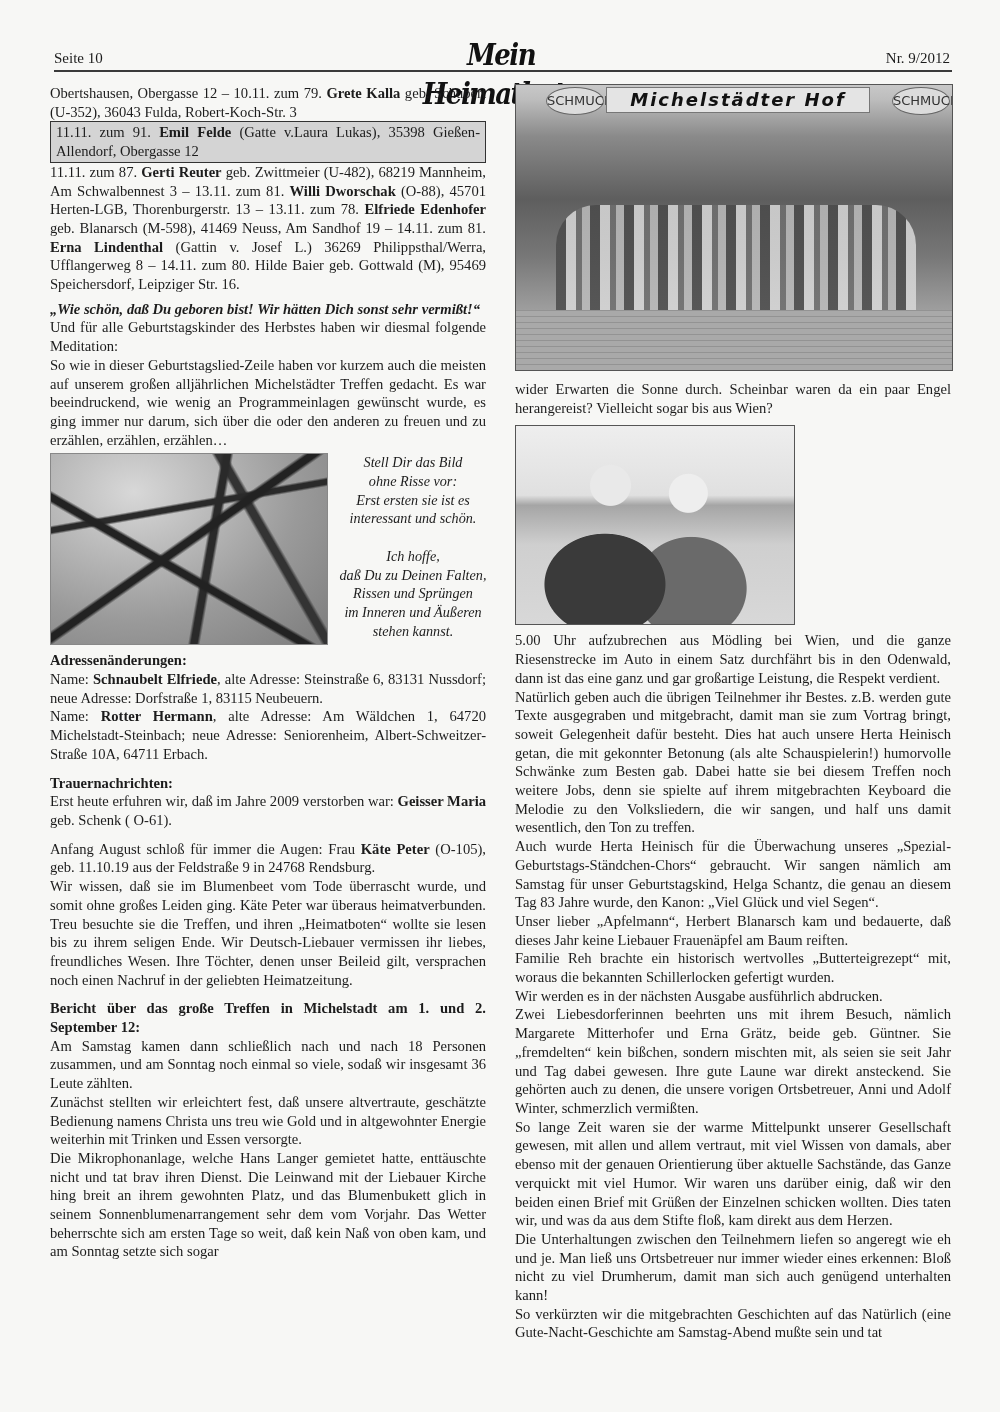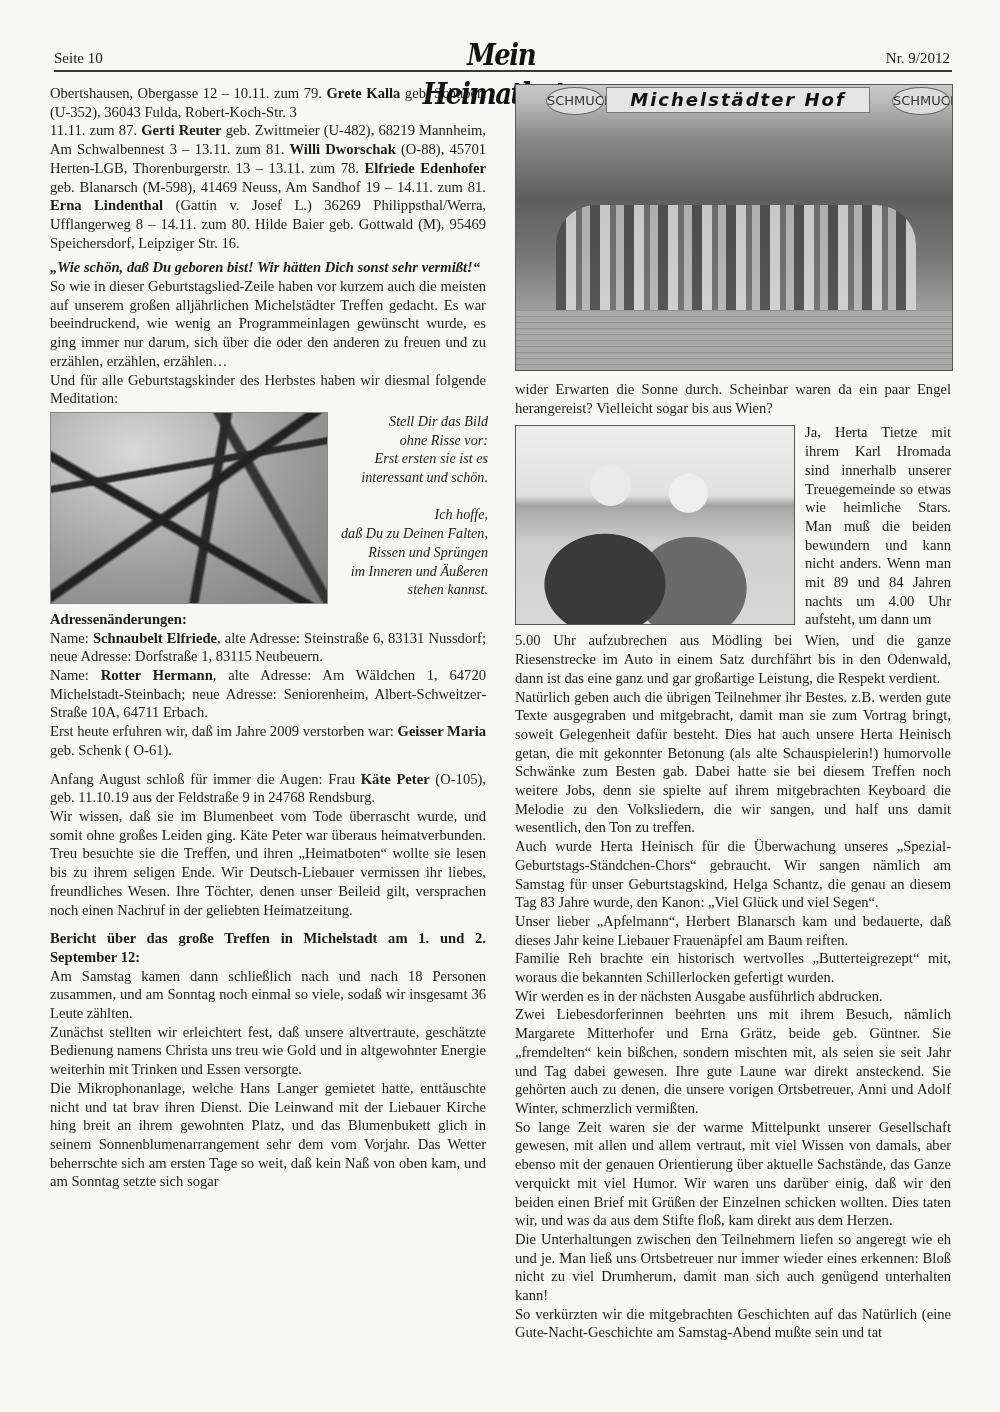--- a/index.html
+++ b/index.html
@@ -23,21 +23,21 @@
   .poem-wrap { position:relative; height:196px; margin:4px 0 0 0; }
   .photo-cracks { position:absolute; left:0; top:0; width:276px; height:190px; border:1px solid #888;
                   background:
                     linear-gradient(145deg, transparent 46%, #222 47%, #222 49%, transparent 50%),
                     linear-gradient(30deg, transparent 40%, #222 41%, #222 43%, transparent 44%),
                     linear-gradient(100deg, transparent 55%, #2a2a2a 56%, #2a2a2a 58%, transparent 59%),
                     linear-gradient(170deg, transparent 30%, #2a2a2a 31%, #2a2a2a 33%, transparent 34%),
                     linear-gradient(60deg, transparent 70%, #333 71%, #333 73%, transparent 74%),
                     radial-gradient(ellipse at 30% 20%, #d8d8d8, #9a9a9a 60%, #7c7c7c);
                 }
-  .poem { position:absolute; left:288px; top:0; width:150px; font-style:italic; font-size:14.2px; line-height:18.7px; text-align:right; }
+  .poem { position:absolute; left:288px; top:0; width:150px; font-style:italic; font-size:14.2px; line-height:18.7px; text-align:center; }
   .poem .stanza2 { margin-top:18.7px; }
   .col-right { left:515px; top:84px; width:436px; }
   .photo-group { position:relative; width:436px; height:285px; border:1px solid #555; overflow:hidden;
                  background:linear-gradient(#c8c8c8 0%, #bdbdbd 5%, #8a8a8a 18%, #5e5e5e 40%, #777 60%, #9c9c9c 78%, #b5b5b5 90%, #888 100%); }
   .sign { position:absolute; left:90px; top:2px; width:262px; height:24px; background:#e4e4e4; border:1px solid #777;
           font-family:"DejaVu Sans",sans-serif; font-style:italic; font-weight:bold; font-size:18px; letter-spacing:2px;
           text-align:center; line-height:24px; color:#111; }
   .badge { position:absolute; top:2px; width:56px; height:26px; border-radius:50%; background:#dcdcdc; border:1px solid #666;
            font-family:"DejaVu Sans",sans-serif; font-size:13px; text-align:center; line-height:26px; color:#333; }
   .badge.l { left:30px; } .badge.r { left:376px; }
@@ -60,44 +60,46 @@
 </head>
 <body>
 
 <div class="hdr-left">Seite 10</div>
 <div class="masthead">Mein Heimatbote</div>
 <div class="hdr-right">Nr. 9/2012</div>
 <div class="rule"></div>
 
 <div class="col col-left">
   <p><span>Obertshausen, Obergasse 12 – 10.11. zum 79. </span><b>Grete Kalla</b><span> geb. Schubert (U-352), 36043 Fulda, Robert-Koch-Str. 3</span></p>
+  <p class="boxed"><span>11.11. zum 91. </span><b>Emil Felde</b><span> (Gatte v.Laura Lukas), 35398 Gießen-Allendorf, Obergasse 12</span></p>
   <p><span>11.11. zum 87. </span><b>Gerti Reuter</b><span> geb. Zwittmeier (U-482), 68219 Mannheim, Am Schwalbennest 3 – 13.11. zum 81. </span><b>Willi Dworschak</b><span> (O-88), 45701 Herten-LGB, Thorenburgerstr. 13 – 13.11. zum 78. </span><b>Elfriede Edenhofer</b><span> geb. Blanarsch (M-598), 41469 Neuss, Am Sandhof 19 – 14.11. zum 81. </span><b>Erna Lindenthal</b><span> (Gattin v. Josef L.) 36269 Philippsthal/Werra, Ufflangerweg 8 – 14.11. zum 80. Hilde Baier geb. Gottwald (M), 95469 Speichersdorf, Leipziger Str. 16.</span></p>
   <p class="quote-head">„Wie schön, daß Du geboren bist! Wir hätten Dich sonst sehr vermißt!“</p>
+  <p>Und für alle Geburtstagskinder des Herbstes haben wir diesmal folgende Meditation:</p>
   <p>So wie in dieser Geburtstagslied-Zeile haben vor kurzem auch die meisten auf unserem großen alljährlichen Michelstädter Treffen gedacht. Es war beeindruckend, wie wenig an Programmeinlagen gewünscht wurde, es ging immer nur darum, sich über die oder den anderen zu freuen und zu erzählen, erzählen, erzählen…</p>
-  <p>Und für alle Geburtstagskinder des Herbstes haben wir diesmal folgende Meditation:</p>
 
   <div class="poem-wrap">
     <div class="photo-cracks"></div>
     <div class="poem">
       <div>Stell Dir das Bild</div>
       <div>ohne Risse vor:</div>
       <div>Erst ersten sie ist es</div>
       <div>interessant und schön.</div>
       <div class="stanza2">Ich hoffe,</div>
       <div>daß Du zu Deinen Falten,</div>
       <div>Rissen und Sprüngen</div>
       <div>im Inneren und Äußeren</div>
       <div>stehen kannst.</div>
     </div>
   </div>
 
   <p class="section-head">Adressenänderungen:</p>
   <p><span>Name: </span><b>Schnaubelt Elfriede</b><span>, alte Adresse: Steinstraße 6, 83131 Nussdorf; neue Adresse: Dorfstraße 1, 83115 Neubeuern.</span></p>
   <p><span>Name: </span><b>Rotter Hermann</b><span>, alte Adresse: Am Wäldchen 1, 64720 Michelstadt-Steinbach; neue Adresse: Seniorenheim, Albert-Schweitzer-Straße 10A, 64711 Erbach.</span></p>
 
+  <p class="section-head gap">Trauernachrichten:</p>
   <p><span>Erst heute erfuhren wir, daß im Jahre 2009 verstorben war: </span><b>Geisser Maria</b><span> geb. Schenk ( O-61).</span></p>
   <p class="gap"><span>Anfang August schloß für immer die Augen: Frau </span><b>Käte Peter</b><span> (O-105), geb. 11.10.19 aus der Feldstraße 9 in 24768 Rendsburg.</span></p>
   <p>Wir wissen, daß sie im Blumenbeet vom Tode überrascht wurde, und somit ohne großes Leiden ging. Käte Peter war überaus heimatverbunden. Treu besuchte sie die Treffen, und ihren „Heimatboten“ wollte sie lesen bis zu ihrem seligen Ende. Wir Deutsch-Liebauer vermissen ihr liebes, freundliches Wesen. Ihre Töchter, denen unser Beileid gilt, versprachen noch einen Nachruf in der geliebten Heimatzeitung.</p>
 
   <p class="section-head gap">Bericht über das große Treffen in Michelstadt am 1. und 2. September 12:</p>
   <p>Am Samstag kamen dann schließlich nach und nach 18 Personen zusammen, und am Sonntag noch einmal so viele, sodaß wir insgesamt 36 Leute zählten.</p>
   <p>Zunächst stellten wir erleichtert fest, daß unsere altvertraute, geschätzte Bedienung namens Christa uns treu wie Gold und in altgewohnter Energie weiterhin mit Trinken und Essen versorgte.</p>
   <p>Die Mikrophonanlage, welche Hans Langer gemietet hatte, enttäuschte nicht und tat brav ihren Dienst. Die Leinwand mit der Liebauer Kirche hing breit an ihrem gewohnten Platz, und das Blumenbukett glich in seinem Sonnenblumenarrangement sehr dem vom Vorjahr. Das Wetter beherrschte sich am ersten Tage so weit, daß kein Naß von oben kam, und am Sonntag setzte sich sogar</p>
 </div>
 
@@ -106,21 +108,20 @@
     <div class="badge l">SCHMUCKER</div>
     <div class="sign">Michelstädter Hof</div>
     <div class="badge r">SCHMUCKER</div>
     <div class="crowd"></div>
     <div class="pavement"></div>
   </div>
   <p class="after-photo">wider Erwarten die Sonne durch. Scheinbar waren da ein paar Engel herangereist? Vielleicht sogar bis aus Wien?</p>
 
   <div class="inset-wrap">
     <div class="photo-couple"></div>
-    <div class="inset-text">Ja, Herta Tietze mit ihrem Karl Hromada sind innerhalb unserer Treuegemeinde so etwas wie heimliche Stars. Man muß die beiden bewundern und kann nicht anders. Wenn man mit 89 und 84 Jahren nachts um 4.00 Uhr aufsteht, um dann um</div>
   </div>
   <p>5.00 Uhr aufzubrechen aus Mödling bei Wien, und die ganze Riesenstrecke im Auto in einem Satz durchfährt bis in den Odenwald, dann ist das eine ganz und gar großartige Leistung, die Respekt verdient.</p>
   <p>Natürlich geben auch die übrigen Teilnehmer ihr Bestes. z.B. werden gute Texte ausgegraben und mitgebracht, damit man sie zum Vortrag bringt, soweit Gelegenheit dafür besteht. Dies hat auch unsere Herta Heinisch getan, die mit gekonnter Betonung (als alte Schauspielerin!) humorvolle Schwänke zum Besten gab. Dabei hatte sie bei diesem Treffen noch weitere Jobs, denn sie spielte auf ihrem mitgebrachten Keyboard die Melodie zu den Volksliedern, die wir sangen, und half uns damit wesentlich, den Ton zu treffen.</p>
   <p>Auch wurde Herta Heinisch für die Überwachung unseres „Spezial-Geburtstags-Ständchen-Chors“ gebraucht. Wir sangen nämlich am Samstag für unser Geburtstagskind, Helga Schantz, die genau an diesem Tag 83 Jahre wurde, den Kanon: „Viel Glück und viel Segen“.</p>
   <p>Unser lieber „Apfelmann“, Herbert Blanarsch kam und bedauerte, daß dieses Jahr keine Liebauer Frauenäpfel am Baum reiften.</p>
   <p>Familie Reh brachte ein historisch wertvolles „Butterteigrezept“ mit, woraus die bekannten Schillerlocken gefertigt wurden.</p>
   <p>Wir werden es in der nächsten Ausgabe ausführlich abdrucken.</p>
   <p>Zwei Liebesdorferinnen beehrten uns mit ihrem Besuch, nämlich Margarete Mitterhofer und Erna Grätz, beide geb. Güntner. Sie „fremdelten“ kein bißchen, sondern mischten mit, als seien sie seit Jahr und Tag dabei gewesen. Ihre gute Laune war direkt ansteckend. Sie gehörten auch zu denen, die unsere vorigen Ortsbetreuer, Anni und Adolf Winter, schmerzlich vermißten.</p>
   <p>So lange Zeit waren sie der warme Mittelpunkt unserer Gesellschaft gewesen, mit allen und allem vertraut, mit viel Wissen von damals, aber ebenso mit der genauen Orientierung über aktuelle Sachstände, das Ganze verquickt mit viel Humor. Wir waren uns darüber einig, daß wir den beiden einen Brief mit Grüßen der Einzelnen schicken wollten. Dies taten wir, und was da aus dem Stifte floß, kam direkt aus dem Herzen.</p>
   <p>Die Unterhaltungen zwischen den Teilnehmern liefen so angeregt wie eh und je. Man ließ uns Ortsbetreuer nur immer wieder eines erkennen: Bloß nicht zu viel Drumherum, damit man sich auch genügend unterhalten kann!</p>

